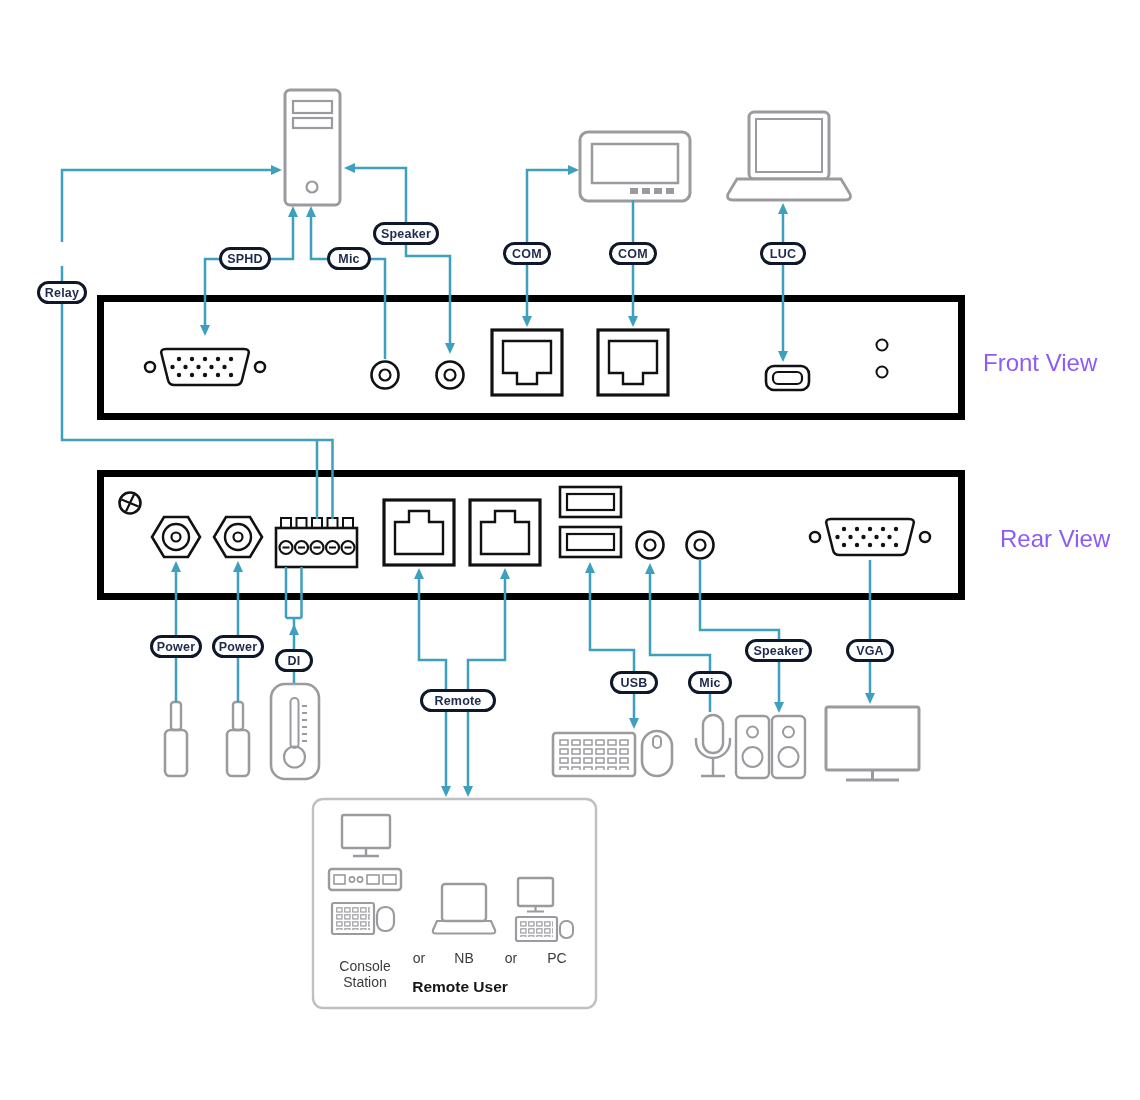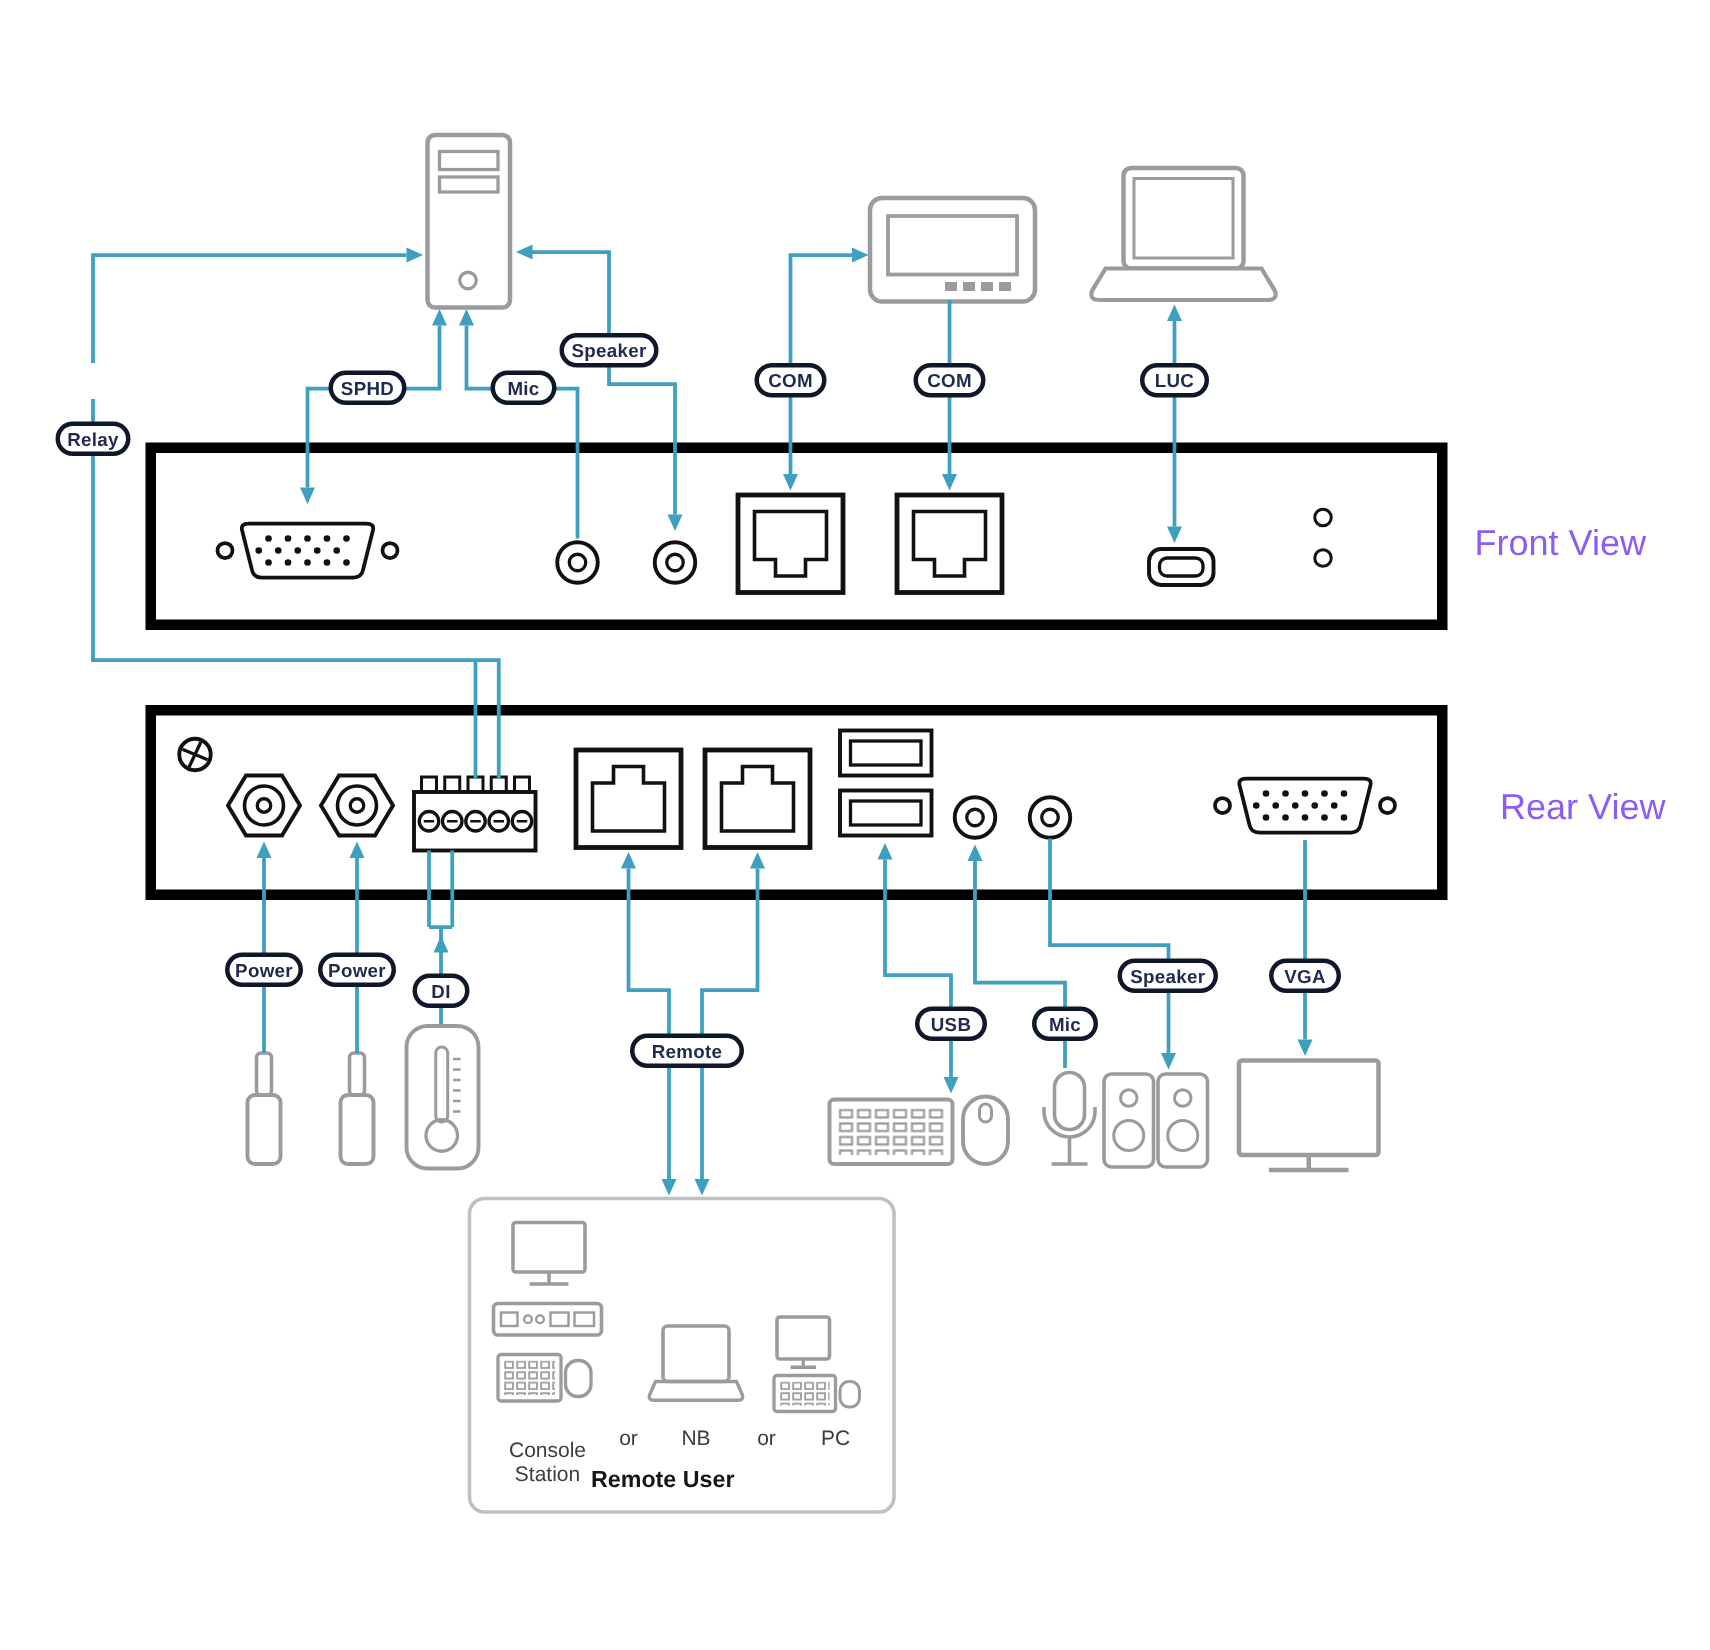--- a/index.html
+++ b/index.html
@@ -8,21 +8,21 @@
   .stage svg { position:absolute; left:0; top:0; z-index:1; }
   .pill {
     position:absolute; height:23px; background:#ffffff;
     border:3px solid #0f172a; border-radius:12px;
     display:flex; align-items:center; justify-content:center;
     font-size:12.5px; font-weight:bold; color:#1E2B4F;
     letter-spacing:.2px; z-index:3;
   }
   .view-label { position:absolute; font-size:24px; color:#8b5cf6; z-index:3; white-space:nowrap; }
   .rm-text { position:absolute; font-size:14px; color:#3C3C3C; text-align:center; z-index:3; line-height:16px; }
-  .rm-caption { position:absolute; font-size:15.5px; font-weight:bold; color:#161616; text-align:left; z-index:3; }
+  .rm-caption { position:absolute; font-size:15.5px; font-weight:bold; color:#161616; text-align:center; z-index:3; }
 </style>
 </head>
 <body>
 
 <div class="stage">
 
 <svg width="1140" height="1100" viewBox="0 0 1140 1100">
   <defs>
     <pattern id="keys" x="559" y="739" width="12" height="9" patternUnits="userSpaceOnUse">
       <rect x="1" y="1" width="8" height="5" fill="none" stroke="#9B9B9F" stroke-width="1.5"></rect>

